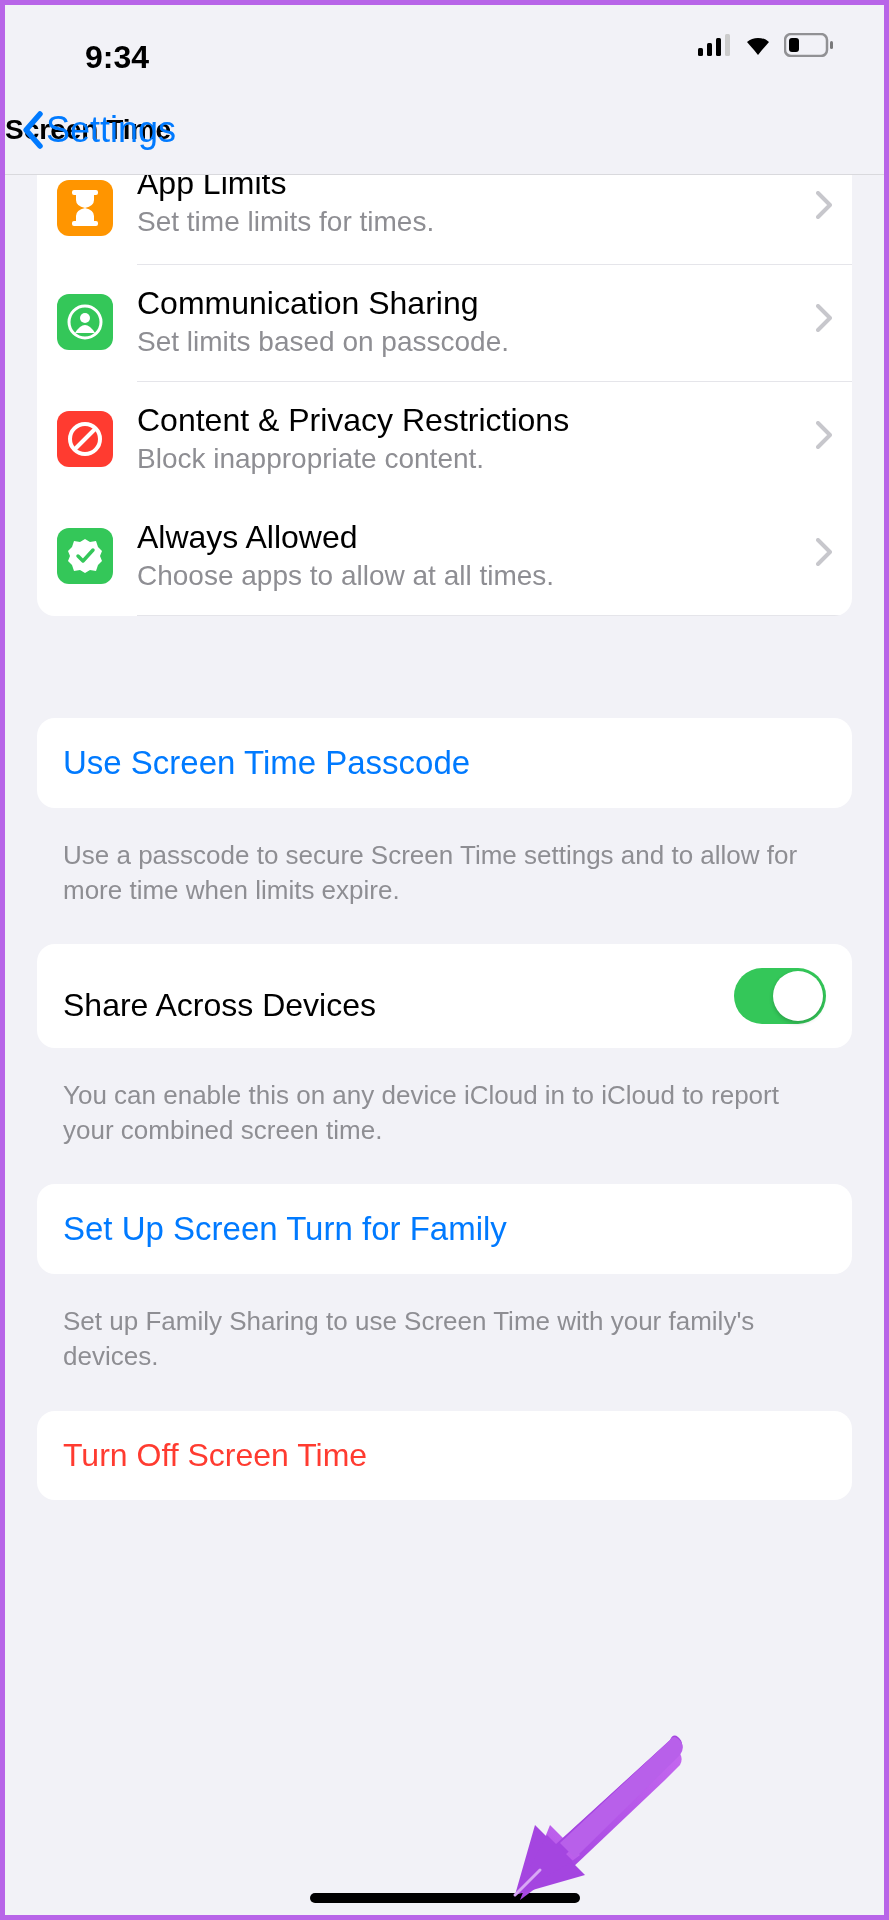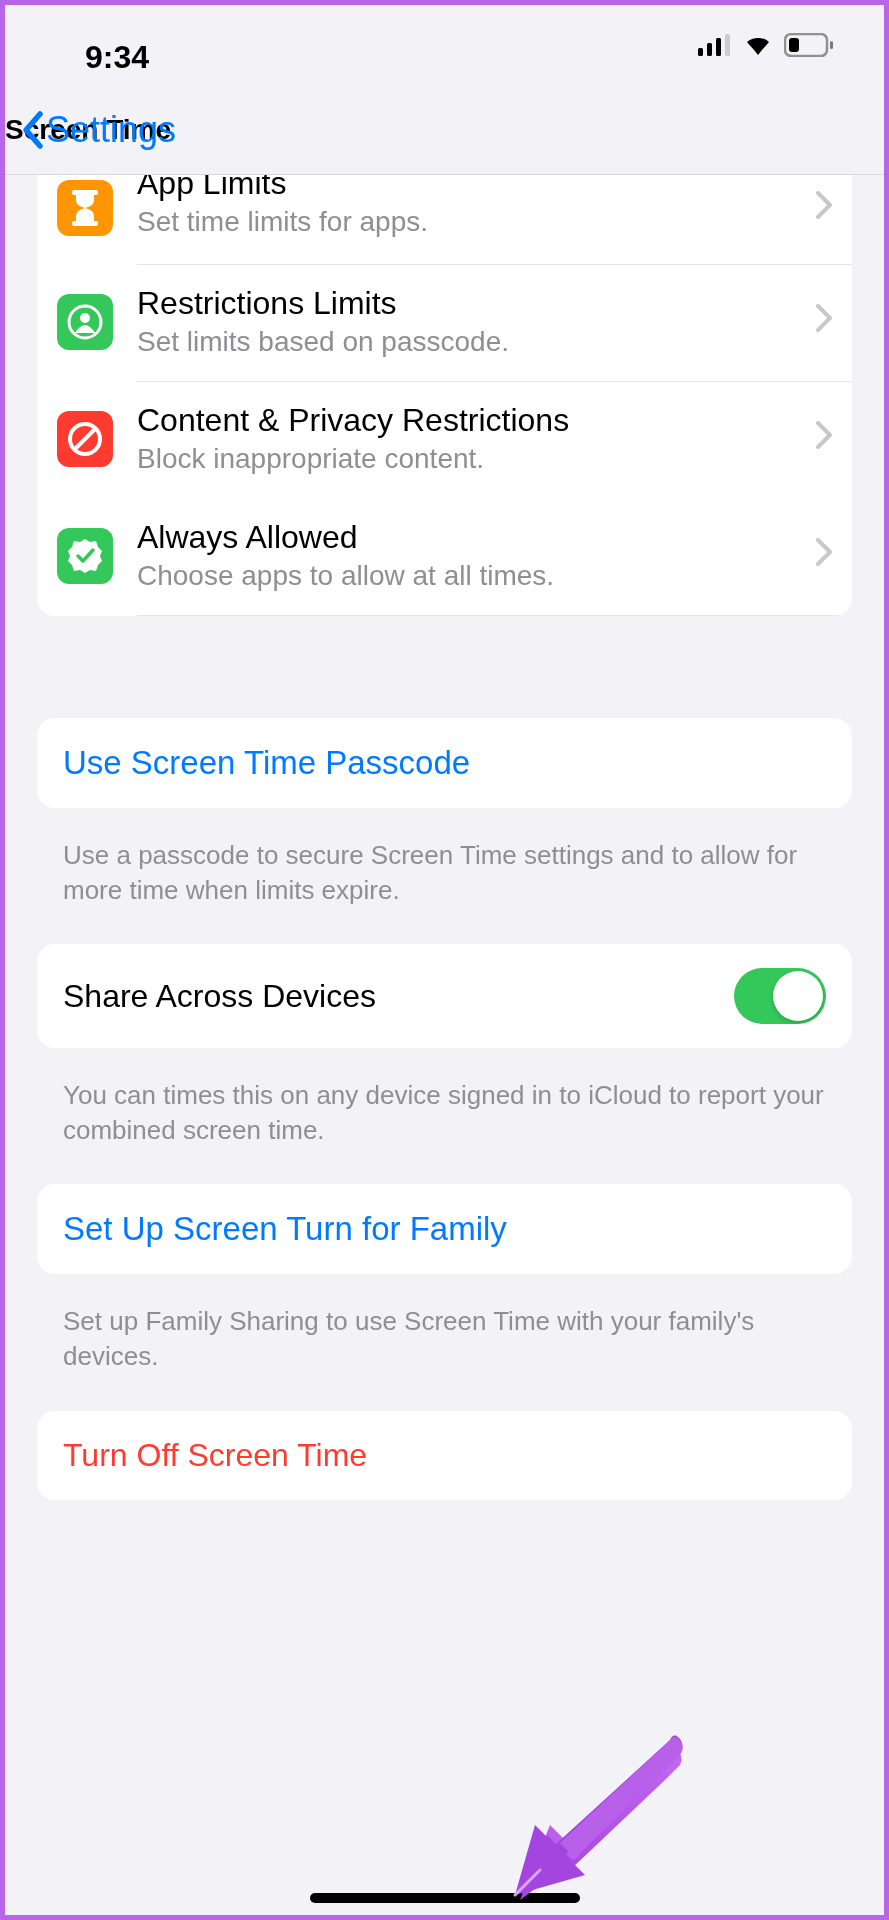--- a/index.html
+++ b/index.html
@@ -149,21 +149,21 @@
       color: #ff3b30;
     }
     .footer-text {
       font-size: 26px;
       color: #8e8e93;
       padding: 10px 26px 36px 26px;
       line-height: 1.35;
     }
     .toggle-row {
       display: flex;
-      align-items: center;
+      align-items: flex-end;
       justify-content: space-between;
       padding: 24px 26px;
     }
     .toggle-label {
       font-size: 32px;
       color: #000;
     }
     .toggle {
       width: 92px;
       height: 56px;
@@ -244,40 +244,40 @@
       <div class="row row-first">
         <div class="row-icon-wrapper icon-orange">
           <svg width="30" height="36" viewBox="0 0 30 36">
               <rect x="2" y="0" width="26" height="5" rx="2" fill="#fff"></rect>
               <rect x="2" y="31" width="26" height="5" rx="2" fill="#fff"></rect>
               <path d="M6 5 L6 10 Q6 16 15 18 Q24 16 24 10 L24 5 Z M6 31 L6 26 Q6 20 15 18 Q24 20 24 26 L24 31 Z" fill="#fff"></path>
             </svg>
         </div>
         <div class="row-content">
           <div class="row-title">App Limits</div>
-          <div class="row-subtitle">Set time limits for apps.</div>
+          <div class="row-subtitle">Set time limits for times.</div>
         </div>
         <div class="chevron-right">
           <svg width="16" height="28" viewBox="0 0 16 28">
               <path d="M2 2 L14 14 L2 26" stroke="#c7c7cc" stroke-width="4" fill="none" stroke-linecap="round" stroke-linejoin="round"></path>
             </svg>
         </div>
         <div class="row-divider"></div>
       </div>
 
       <div class="row">
         <div class="row-icon-wrapper icon-green">
           <svg width="38" height="38" viewBox="0 0 38 38">
               <circle cx="19" cy="19" r="16" fill="none" stroke="#fff" stroke-width="3"></circle>
               <circle cx="19" cy="15" r="5" fill="#fff"></circle>
               <path d="M9 30 Q14 22 19 22 Q24 22 29 30" fill="#fff"></path>
             </svg>
         </div>
         <div class="row-content">
-          <div class="row-title">Restrictions Limits</div>
+          <div class="row-title">Communication Sharing</div>
           <div class="row-subtitle">Set limits based on passcode.</div>
         </div>
         <div class="chevron-right">
           <svg width="16" height="28" viewBox="0 0 16 28">
               <path d="M2 2 L14 14 L2 26" stroke="#c7c7cc" stroke-width="4" fill="none" stroke-linecap="round" stroke-linejoin="round"></path>
             </svg>
         </div>
         <div class="row-divider"></div>
       </div>
 
@@ -329,21 +329,21 @@
     <div class="footer-text">Use a passcode to secure Screen Time settings and to allow for more time when limits expire.</div>
 
     <div class="group">
       <div class="toggle-row">
         <span class="toggle-label">Share Across Devices</span>
         <div class="toggle">
           <div class="toggle-knob"></div>
         </div>
       </div>
     </div>
-    <div class="footer-text">You can times this on any device signed in to iCloud to report your combined screen time.</div>
+    <div class="footer-text">You can enable this on any device iCloud in to iCloud to report your combined screen time.</div>
 
     <div class="group">
       <div class="link-row">
         <span class="link-text">Set Up Screen Turn for Family</span>
       </div>
     </div>
     <div class="footer-text">Set up Family Sharing to use Screen Time with your family's devices.</div>
 
     <div class="group">
       <div class="link-row">

